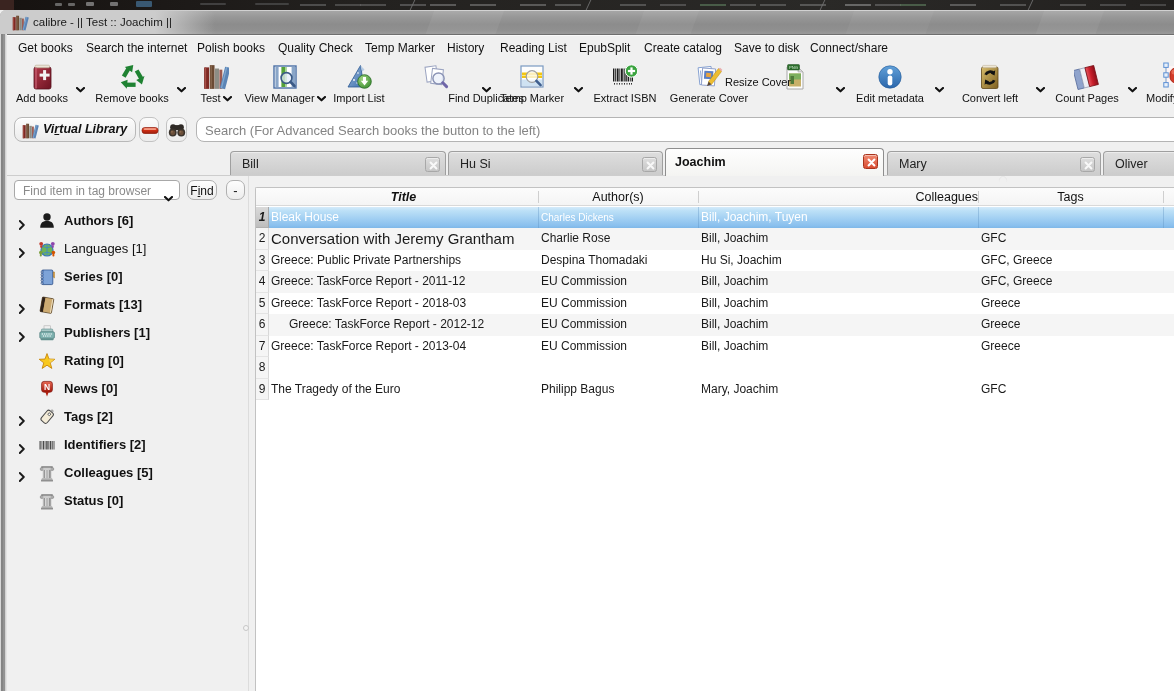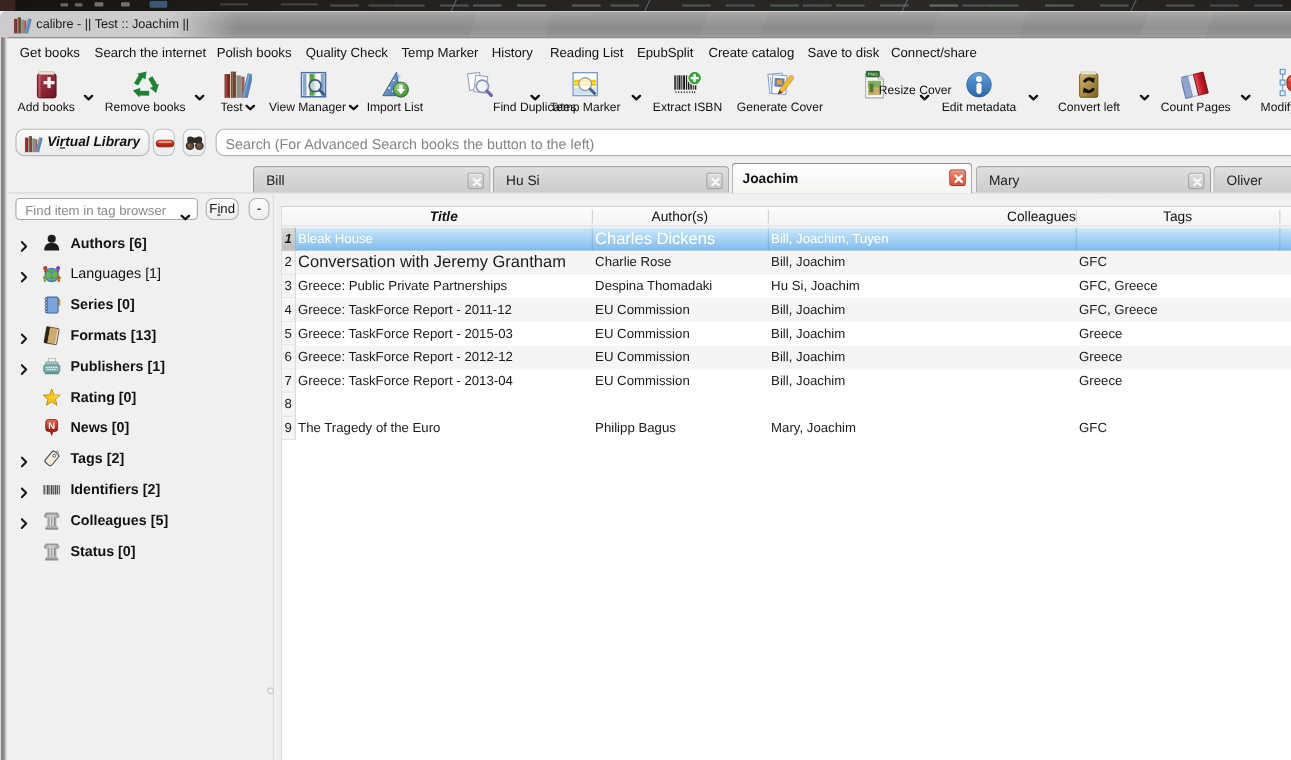--- a/index.html
+++ b/index.html
@@ -223,21 +223,21 @@
 <div class="abs" style="left:639px;top:92px;width:140px;text-align:center;font-size:11px;color:#111;white-space:nowrap">Generate Cover</div>
 <svg style="position:absolute;left:785.0px;top:63.5px;" width="20" height="26" viewBox="0 0 20 26">
       <path d="M2,3 H13 L18,8 V25 H2 Z" fill="#fdfdfd" stroke="#a8a8a8" stroke-width="1"></path>
     <polygon points="13,3 18,8 13,8" fill="#d8d8d8" stroke="#a8a8a8" stroke-width="0.6"></polygon>
     <rect x="2.5" y="0.5" width="12" height="5.5" rx="1" fill="#2c6e2c" stroke="#1e4f1e" stroke-width="0.5"></rect>
     <text x="8.5" y="4.8" font-size="4.2" fill="#cfe8cf" text-anchor="middle" font-family="Liberation Sans">PNG</text>
     <rect x="4" y="9.5" width="12" height="13" fill="#c8b06a"></rect>
     <rect x="4" y="9.5" width="12" height="6" fill="#7daf5e"></rect>
     <rect x="5.5" y="12" width="3.5" height="8" fill="#4f7a3a"></rect>
     </svg>
-<div class="abs" style="left:725px;top:76px;width:140px;text-align:right;font-size:11px;color:#111;white-space:nowrap">Resize Cover</div>
+<div class="abs" style="left:725px;top:76px;width:140px;text-align:left;font-size:11px;color:#111;white-space:nowrap">Resize Cover</div>
 <svg style="position:absolute;left:878.0px;top:64.5px;" width="24" height="24" viewBox="0 0 24 24">
       <defs>
         <linearGradient id="em" x1="0" y1="0" x2="0" y2="1">
     <stop offset="0" stop-color="#61a0d8"></stop>
           <stop offset="1" stop-color="#2a66ab"></stop>
         </linearGradient>
       </defs>
     <circle cx="12" cy="12" r="11.2" fill="url(#em)" stroke="#245a99" stroke-width="0.6"></circle>
     <circle cx="12" cy="6.8" r="2.7" fill="#ffffff"></circle>
     <rect x="9.7" y="10.4" width="4.6" height="10" rx="2.2" fill="#ffffff"></rect>
@@ -574,21 +574,21 @@
 <div class="abs" style="left:282px;top:0;width:160px;height:18px;line-height:18px;text-align:center;font-size:12.5px;color:#111">Author(s)</div>
 <div class="abs" style="left:442px;top:0;width:280px;height:18px;line-height:18px;text-align:right;font-size:12.5px;color:#111">Colleagues</div>
 <div class="abs" style="left:722px;top:0;width:185px;height:18px;line-height:18px;text-align:center;font-size:12.5px;color:#111">Tags</div>
 <div class="abs" style="left:0;top:19.00px;width:13px;height:21.45px;background:linear-gradient(#dadada,#bdbdbd);border-right:1px solid #a8a8a8;border-bottom:1px solid #b0b0b0;text-align:center;font-size:12px;line-height:21.45px;font-weight:bold;font-style:italic;color:#1a1a1a">1</div>
 <div class="abs" style="left:13px;top:19.00px;width:906px;height:21.45px;background:linear-gradient(#d5ebfa,#bce0f7 18%,#8ac0ee 88%,#7fb7e8)">
 <div class="abs" style="left:269px;top:0;width:1px;height:21.45px;background:rgba(90,140,190,0.35)"></div>
 <div class="abs" style="left:429px;top:0;width:1px;height:21.45px;background:rgba(90,140,190,0.35)"></div>
 <div class="abs" style="left:709px;top:0;width:1px;height:21.45px;background:rgba(90,140,190,0.35)"></div>
 <div class="abs" style="left:894px;top:0;width:1px;height:21.45px;background:rgba(90,140,190,0.35)"></div>
 <span class="abs" style="left:2px;top:0;height:21.45px;line-height:21.45px;font-size:12px;color:#ffffff;white-space:nowrap">Bleak House</span>
-<span class="abs" style="left:272px;top:0;height:16px;line-height:21.45px;font-size:15px;color:#ffffff;white-space:nowrap">Charles Dickens</span>
+<span class="abs" style="left:272px;top:0;height:16px;line-height:21.45px;font-size:10px;color:#ffffff;white-space:nowrap">Charles Dickens</span>
 <span class="abs" style="left:432px;top:0;height:21.45px;line-height:21.45px;font-size:12px;color:#ffffff;white-space:nowrap">Bill, Joachim, Tuyen</span>
 <span class="abs" style="left:712px;top:0;height:21.45px;line-height:21.45px;font-size:12px;color:#ffffff;white-space:nowrap"></span>
 </div>
 <div class="abs" style="left:0;top:40.45px;width:13px;height:21.45px;background:#f5f5f5;border-right:1px solid #d8d8d8;border-bottom:1px solid #e4e4e4;text-align:center;font-size:12px;line-height:21.45px;color:#1a1a1a">2</div>
 <div class="abs" style="left:13px;top:40.45px;width:906px;height:21.45px;background:#f5f5f5">
 <span class="abs" style="left:2px;top:0;height:21.45px;line-height:21.45px;font-size:15px;color:#1a1a1a;white-space:nowrap">Conversation with Jeremy Grantham</span>
 <span class="abs" style="left:272px;top:0;height:21.45px;line-height:21.45px;font-size:12px;color:#1a1a1a;white-space:nowrap">Charlie Rose</span>
 <span class="abs" style="left:432px;top:0;height:21.45px;line-height:21.45px;font-size:12px;color:#1a1a1a;white-space:nowrap">Bill, Joachim</span>
 <span class="abs" style="left:712px;top:0;height:21.45px;line-height:21.45px;font-size:12px;color:#1a1a1a;white-space:nowrap">GFC</span>
 </div>
@@ -601,28 +601,28 @@
 </div>
 <div class="abs" style="left:0;top:83.35px;width:13px;height:21.45px;background:#f5f5f5;border-right:1px solid #d8d8d8;border-bottom:1px solid #e4e4e4;text-align:center;font-size:12px;line-height:21.45px;color:#1a1a1a">4</div>
 <div class="abs" style="left:13px;top:83.35px;width:906px;height:21.45px;background:#f5f5f5">
 <span class="abs" style="left:2px;top:0;height:21.45px;line-height:21.45px;font-size:12px;color:#1a1a1a;white-space:nowrap">Greece: TaskForce Report - 2011-12</span>
 <span class="abs" style="left:272px;top:0;height:21.45px;line-height:21.45px;font-size:12px;color:#1a1a1a;white-space:nowrap">EU Commission</span>
 <span class="abs" style="left:432px;top:0;height:21.45px;line-height:21.45px;font-size:12px;color:#1a1a1a;white-space:nowrap">Bill, Joachim</span>
 <span class="abs" style="left:712px;top:0;height:21.45px;line-height:21.45px;font-size:12px;color:#1a1a1a;white-space:nowrap">GFC, Greece</span>
 </div>
 <div class="abs" style="left:0;top:104.80px;width:13px;height:21.45px;background:#f5f5f5;border-right:1px solid #d8d8d8;border-bottom:1px solid #e4e4e4;text-align:center;font-size:12px;line-height:21.45px;color:#1a1a1a">5</div>
 <div class="abs" style="left:13px;top:104.80px;width:906px;height:21.45px;background:#ffffff">
-<span class="abs" style="left:2px;top:0;height:21.45px;line-height:21.45px;font-size:12px;color:#1a1a1a;white-space:nowrap">Greece: TaskForce Report - 2015-03</span>
+<span class="abs" style="left:2px;top:0;height:21.45px;line-height:21.45px;font-size:12px;color:#1a1a1a;white-space:nowrap">Greece: TaskForce Report - 2018-03</span>
 <span class="abs" style="left:272px;top:0;height:21.45px;line-height:21.45px;font-size:12px;color:#1a1a1a;white-space:nowrap">EU Commission</span>
 <span class="abs" style="left:432px;top:0;height:21.45px;line-height:21.45px;font-size:12px;color:#1a1a1a;white-space:nowrap">Bill, Joachim</span>
 <span class="abs" style="left:712px;top:0;height:21.45px;line-height:21.45px;font-size:12px;color:#1a1a1a;white-space:nowrap">Greece</span>
 </div>
 <div class="abs" style="left:0;top:126.25px;width:13px;height:21.45px;background:#f5f5f5;border-right:1px solid #d8d8d8;border-bottom:1px solid #e4e4e4;text-align:center;font-size:12px;line-height:21.45px;color:#1a1a1a">6</div>
 <div class="abs" style="left:13px;top:126.25px;width:906px;height:21.45px;background:#f5f5f5">
-<span class="abs" style="left:2px;top:0;height:21.45px;line-height:21.45px;font-size:12px;color:#1a1a1a;white-space:nowrap">Greece: TaskForce Report - 2012-12</span>
+<span class="abs" style="left:20px;top:0;height:21.45px;line-height:21.45px;font-size:12px;color:#1a1a1a;white-space:nowrap">Greece: TaskForce Report - 2012-12</span>
 <span class="abs" style="left:272px;top:0;height:21.45px;line-height:21.45px;font-size:12px;color:#1a1a1a;white-space:nowrap">EU Commission</span>
 <span class="abs" style="left:432px;top:0;height:21.45px;line-height:21.45px;font-size:12px;color:#1a1a1a;white-space:nowrap">Bill, Joachim</span>
 <span class="abs" style="left:712px;top:0;height:21.45px;line-height:21.45px;font-size:12px;color:#1a1a1a;white-space:nowrap">Greece</span>
 </div>
 <div class="abs" style="left:0;top:147.70px;width:13px;height:21.45px;background:#f5f5f5;border-right:1px solid #d8d8d8;border-bottom:1px solid #e4e4e4;text-align:center;font-size:12px;line-height:21.45px;color:#1a1a1a">7</div>
 <div class="abs" style="left:13px;top:147.70px;width:906px;height:21.45px;background:#ffffff">
 <span class="abs" style="left:2px;top:0;height:21.45px;line-height:21.45px;font-size:12px;color:#1a1a1a;white-space:nowrap">Greece: TaskForce Report - 2013-04</span>
 <span class="abs" style="left:272px;top:0;height:21.45px;line-height:21.45px;font-size:12px;color:#1a1a1a;white-space:nowrap">EU Commission</span>
 <span class="abs" style="left:432px;top:0;height:21.45px;line-height:21.45px;font-size:12px;color:#1a1a1a;white-space:nowrap">Bill, Joachim</span>
 <span class="abs" style="left:712px;top:0;height:21.45px;line-height:21.45px;font-size:12px;color:#1a1a1a;white-space:nowrap">Greece</span>

